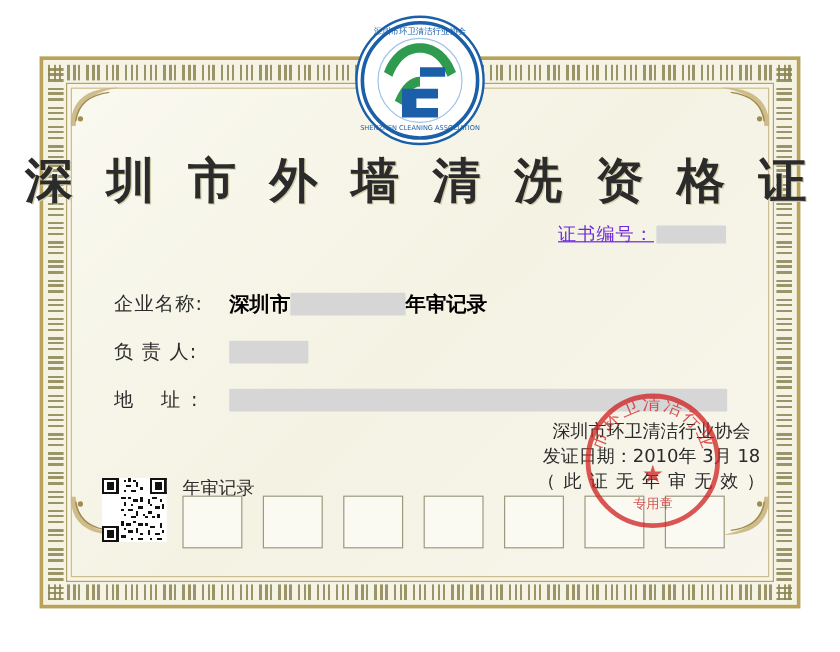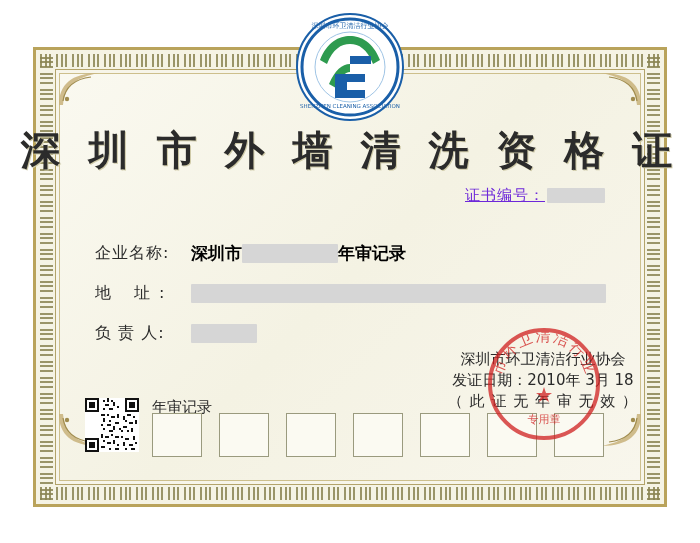--- a/index.html
+++ b/index.html
@@ -295,30 +295,30 @@
     <div class="field-row">
       <div class="field-label">企业名称:</div>
       <div class="field-value">
         <span>深圳市</span>
         <span class="redact r1"></span>
         <span>年审记录</span>
       </div>
     </div>
 
     <div class="field-row">
+      <div class="field-label">负 责 人:</div>
+      <div class="field-value">
+        <span class="redact r3"></span>
+      </div>
+    </div>
+
+    <div class="field-row">
       <div class="field-label spaced">地    址:</div>
       <div class="field-value">
         <span class="redact r2"></span>
-      </div>
-    </div>
-
-    <div class="field-row">
-      <div class="field-label">负 责 人:</div>
-      <div class="field-value">
-        <span class="redact r3"></span>
       </div>
     </div>
 
   </div>
 
   <div class="issuer">
     <div class="org">深圳市环卫清洁行业协会</div>
     <div class="date">发证日期：2010年  3月  18</div>
     <div class="note">（ 此 证 无 年 审 无 效 ）</div>
   </div>

